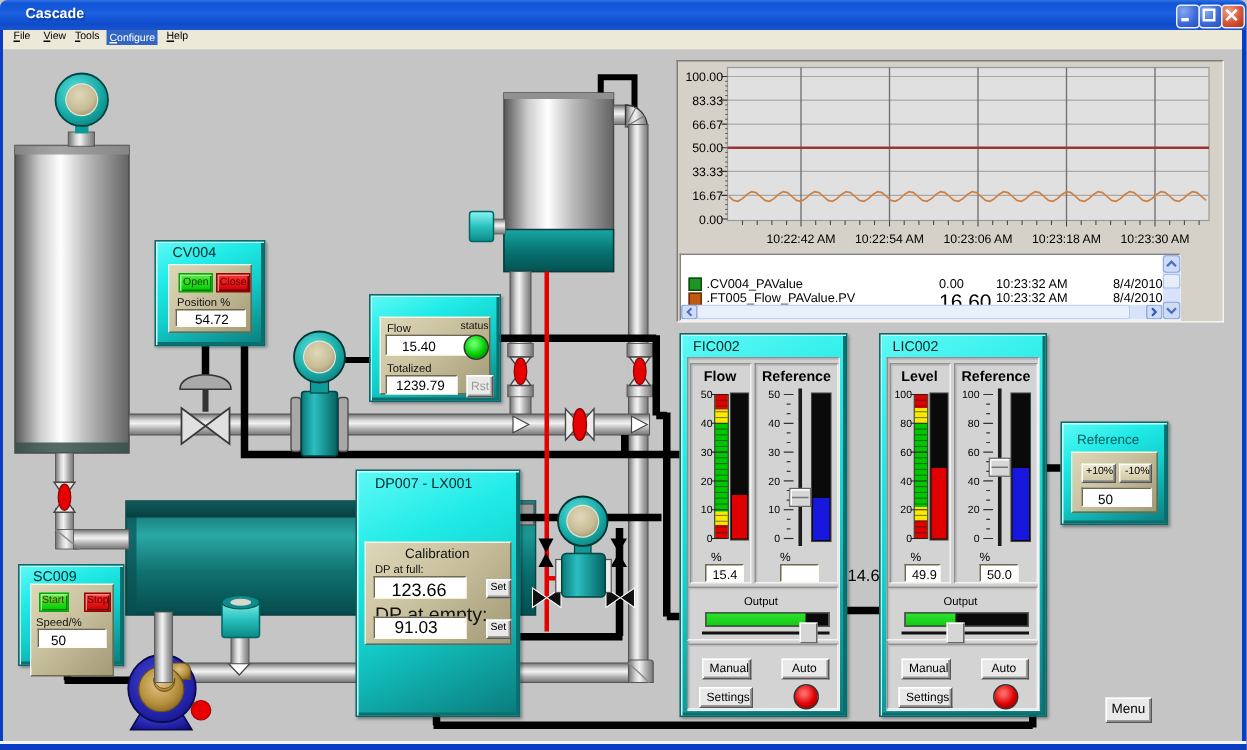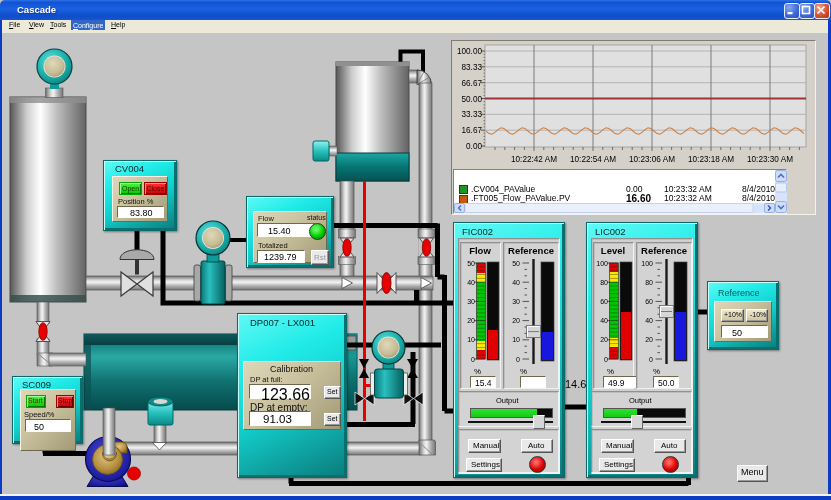--- a/index.html
+++ b/index.html
@@ -257,21 +257,21 @@
     <div class="t" style="left:11px;top:2px;font-size:9.5px;color:#06282a;">CV004</div>
     <div class="abs tan" style="left:8px;top:15px;width:56px;height:46px;">
       <div class="abs btn-g" style="left:6px;top:5px;width:21px;height:11px;">
           <div class="t" style="left:2px;top:1.5px;font-size:7px;color:#143d00;">Open</div>
         </div>
       <div class="abs btn-r" style="left:31px;top:5px;width:21px;height:11px;">
           <div class="t" style="left:1.5px;top:1.5px;font-size:7px;color:#5d0000;">Close</div>
         </div>
       <div class="t" style="left:5px;top:20px;font-size:7.5px;color:#111;">Position %</div>
       <div class="abs wbox" style="left:4px;top:29px;width:47px;height:12px;">
-          <div class="t" style="left:12px;top:1px;font-size:9px;">83.80</div>
+          <div class="t" style="left:12px;top:1px;font-size:9px;">54.72</div>
         </div>
     </div>
   </div>
 
   <div class="abs cpanel" style="left:246px;top:196px;width:86px;height:70px;">
     <div class="t" style="left:12px;top:14px;font-size:9.5px;color:#06282a;">FT005</div>
     <div class="abs tan" style="left:6px;top:14px;width:74px;height:52px;">
       <div class="t" style="left:4px;top:2px;font-size:7.5px;color:#111;">Flow</div>
       <div class="t" style="left:53px;top:2px;font-size:7px;color:#111;">status</div>
       <div class="abs wbox" style="left:3px;top:11px;width:59px;height:14px;">
@@ -303,26 +303,26 @@
         </div>
     </div>
   </div>
 
   <div class="abs cpanel" style="left:237px;top:313px;width:108px;height:163px;">
     <div class="t" style="left:12px;top:3px;font-size:9.5px;color:#06282a;">DP007 - LX001</div>
     <div class="abs tan" style="left:5px;top:47px;width:98px;height:69px;">
       <div class="t" style="left:26px;top:2px;font-size:9px;color:#111;">Calibration</div>
       <div class="t" style="left:6px;top:13px;font-size:7.5px;color:#111;">DP at full:</div>
       <div class="abs wbox" style="left:5px;top:22px;width:62px;height:15px;">
-          <div class="t" style="left:11px;top:1px;font-size:16px;text-align:center;">123.66</div>
+          <div class="t" style="left:11px;top:1px;font-size:12px;text-align:center;">123.66</div>
         </div>
       <div class="abs btn" style="left:80px;top:24px;width:15px;height:11px;">
           <div class="t" style="left:2px;top:1px;font-size:7px;">Set</div>
         </div>
-      <div class="t" style="left:6px;top:40px;font-size:10px;color:#111;">DP at empty:</div>
+      <div class="t" style="left:6px;top:40px;font-size:13px;color:#111;">DP at empty:</div>
       <div class="abs wbox" style="left:5px;top:49px;width:62px;height:15px;">
           <div class="t" style="left:13px;top:1px;font-size:11.5px;">91.03</div>
         </div>
       <div class="abs btn" style="left:80px;top:51px;width:15px;height:11px;">
           <div class="t" style="left:2px;top:1px;font-size:7px;">Set</div>
         </div>
     </div>
   </div>
 
   <div class="abs cpanel" style="left:453px;top:222px;width:110px;height:254px;">
@@ -491,21 +491,21 @@
             <line x1="16" y1="93.0" x2="24" y2="93.0"></line>
             <line x1="16" y1="100.6" x2="24" y2="100.6"></line>
             <line x1="16" y1="104.5" x2="24" y2="104.5"></line>
             <line x1="16" y1="108.3" x2="24" y2="108.3"></line>
             <line x1="16" y1="112.2" x2="24" y2="112.2"></line>
           </g>
         <rect x="26" y="19" width="12" height="98" fill="#0a0a0a" stroke="#444" stroke-width=".7"></rect>
         <rect x="27" y="69" width="10" height="47" fill="#e00000"></rect>
         <text x="13" y="131" font-size="8" fill="#000" font-family="Liberation Sans">%</text>
         </svg>
-      <div class="abs wbox" style="left:9px;top:133px;width:34px;height:12px;">
+      <div class="abs wbox" style="left:9px;top:133px;width:24px;height:12px;">
           <div class="t" style="left:4px;top:1px;font-size:8.5px;">49.9</div>
         </div>
     </div>
     <div class="abs gpan" style="left:49px;top:19px;width:56px;height:147px;">
       <svg width="54" height="145" viewBox="0 0 54 145">
         <text x="27" y="11" font-size="9.5" font-weight="bold" text-anchor="middle" fill="#000" font-family="Liberation Sans">Reference</text>
         <g font-size="7" text-anchor="end" fill="#000" font-family="Liberation Sans">
           <text x="16" y="118.5">0</text>
             <text x="16" y="99.3">20</text>
             <text x="16" y="80.1">40</text>
@@ -690,21 +690,21 @@
       </g>
     </svg>
     <div class="abs" style="left:1px;top:128px;width:334px;height:45px;background:#fff;border:1px solid #828282;border-right-color:#f0f0f0;border-bottom-color:#f0f0f0;box-sizing:border-box;">
       <div class="t" style="left:5px;top:15px;width:7px;height:7px;background:#1e9422;border:1px solid #0c4c10;"></div>
       <div class="t" style="left:17px;top:14px;font-size:8.5px;">.CV004_PAValue</div>
       <div class="t" style="left:172px;top:14px;font-size:8.5px;">0.00</div>
       <div class="t" style="left:210px;top:14px;font-size:8.5px;">10:23:32 AM</div>
       <div class="t" style="left:288px;top:14px;font-size:8.5px;">8/4/2010</div>
       <div class="t" style="left:5px;top:25px;width:7px;height:7px;background:#c05a10;border:1px solid #68300a;"></div>
       <div class="t" style="left:17px;top:22.5px;font-size:8.5px;">.FT005_Flow_PAValue.PV</div>
-      <div class="t" style="left:172px;top:22.5px;font-size:10px;font-weight:bold;">16.60</div>
+      <div class="t" style="left:172px;top:22.5px;font-size:14px;">16.60</div>
       <div class="t" style="left:210px;top:22.5px;font-size:8.5px;">10:23:32 AM</div>
       <div class="t" style="left:288px;top:22.5px;font-size:8.5px;">8/4/2010</div>
       <svg class="abs" style="left:321px;top:0;" width="12" height="43" viewBox="0 0 12 43">
         <rect x="0" y="0" width="12" height="43" fill="#d6e3fb"></rect>
         <rect x="0.5" y="0.5" width="11" height="11" rx="2" fill="#cfdcf5" stroke="#8aa4dc" stroke-width=".8"></rect>
         <path d="M3 7.5 L6 4.5 L9 7.5" stroke="#4d6fc4" stroke-width="1.6" fill="none"></path>
         <rect x="0.5" y="13" width="11" height="9" rx="1.5" fill="#e6eefb" stroke="#aabfe8" stroke-width=".8"></rect>
         <rect x="0.5" y="31.5" width="11" height="11" rx="2" fill="#cfdcf5" stroke="#8aa4dc" stroke-width=".8"></rect>
         <path d="M3 35.5 L6 38.5 L9 35.5" stroke="#4d6fc4" stroke-width="1.6" fill="none"></path>
       </svg>

